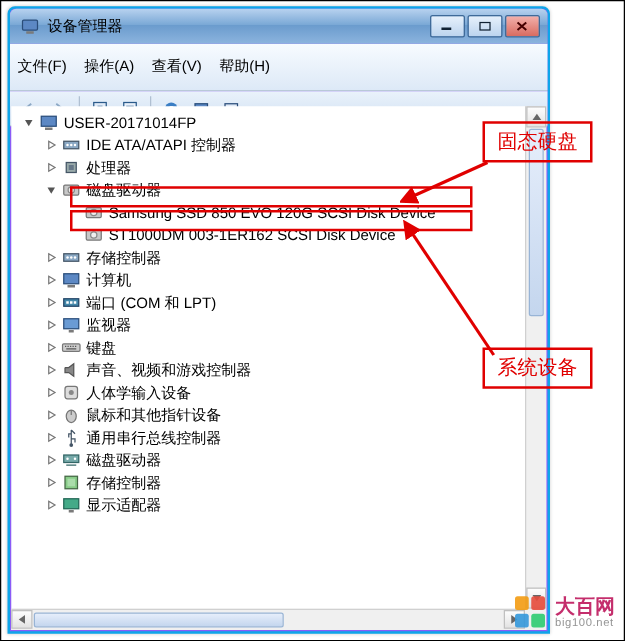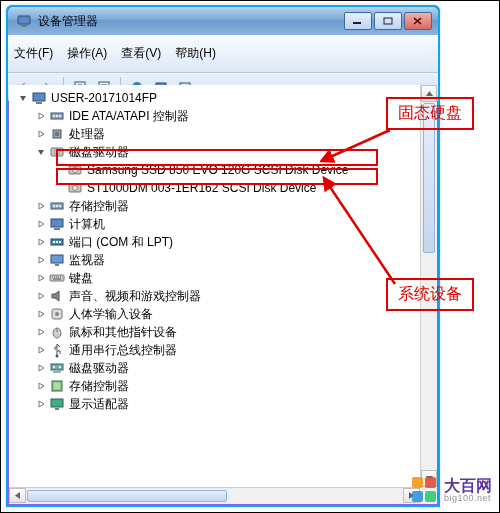--- a/index.html
+++ b/index.html
@@ -35,21 +35,21 @@
   .sb-btn { height:17px; background:linear-gradient(#fdfdfd,#e3e3e3); border:1px solid #c0c0c0; display:flex; align-items:center; justify-content:center; }
   .sb-thumb { position:absolute; left:2px; right:2px; top:18px; height:150px; background:linear-gradient(#e6eefb,#c4d6ee); border:1px solid #98b4d6; border-radius:2px; }
   .scrollbar-h { position:absolute; left:1px; right:18px; bottom:1px; height:17px; background:#f0f0f0; border-top:1px solid #d0d0d0; }
   .sb-btn-h { width:17px; height:15px; background:linear-gradient(#fdfdfd,#e3e3e3); border:1px solid #c0c0c0; display:inline-flex; align-items:center; justify-content:center; }
   .sb-thumb-h { position:absolute; top:2px; bottom:2px; left:18px; width:200px; background:linear-gradient(#e6eefb,#c4d6ee); border:1px solid #98b4d6; border-radius:2px; }
   .sb-corner { position:absolute; right:1px; bottom:1px; width:17px; height:17px; background:#f0f0f0; }
   .watermark { position:absolute; right:8px; bottom:10px; display:flex; align-items:center; gap:6px; opacity:.9; }
   .wm-logo { display:flex; flex-wrap:wrap; width:26px; height:26px; gap:2px; }
   .wm-sq { width:11px; height:11px; border-radius:2px; }
   .wm-text { display:flex; flex-direction:column; line-height:1; }
-  .wm-cn { font-size:16px; font-weight:700; color:#4c1d95; }
+  .wm-cn { font-size:16px; font-weight:700; color:#be185d; }
   .wm-en { font-size:9px; color:#888; letter-spacing:.5px; }
 </style>
 </head>
 <body>
 
 <div class="outer-border"></div>
 
 <div class="window">
   <div class="titlebar">
     <span class="app-icon">

